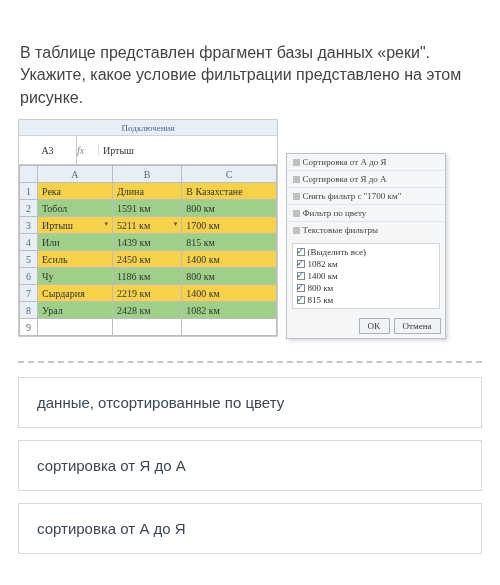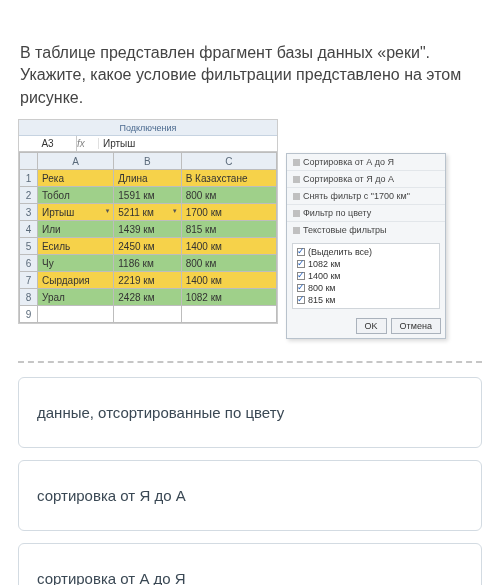--- a/index.html
+++ b/index.html
@@ -15,41 +15,42 @@
   .question {
     padding: 16px 20px 10px 20px;
     font-size: 16px;
     line-height: 1.4;
     color: #444;
     margin-top: 26px;
   }
   .image-area {
     padding: 0 18px 10px 18px;
     position: relative;
+    font-family: Liberation Serif, serif;
   }
   .excel-wrap {
     border: 1px solid #ccc;
     background: #f4f6f8;
     font-size: 11px;
     width: 260px;
     display: inline-block;
     vertical-align: top;
   }
   .ribbon-hint {
     height: 16px;
     background: #e8eef5;
     border-bottom: 1px solid #c6d3e1;
     color: #4b6a8f;
     font-size: 9px;
     text-align: center;
     line-height: 16px;
   }
   .name-box-row {
     display: flex;
-    height: 16px;
+    height: 29px;
     background: #fff;
     border-bottom: 1px solid #c9c9c9;
     align-items: center;
   }
   .name-box {
     width: 58px;
     border-right: 1px solid #c9c9c9;
     padding: 0 4px;
     font-size: 10px;
     height: 100%;
@@ -135,22 +136,22 @@
   .fm-btn{border:1px solid #aab2bc;background:#f0f2f5;padding:2px 8px;font-size:9px;border-radius:0;}
   .divider {
     margin: 12px 18px 14px 18px;
     height: 0;
     border-top: 2px dashed #999;
     opacity: 0.55;
   }
   .option {
     margin: 0 18px 12px 18px;
     border: 1px solid #d3dbe2;
-    border-radius: 6px;
-    padding: 26px 18px;
+    border-radius: 0;
+    padding: 16px 18px;
     font-size: 15px;
     color: #3a4854;
     background: #fff;
   }
 </style>
 </head>
 <body>
 
 <div class="question">В таблице представлен фрагмент базы данных «реки". Укажите, какое условие фильтрации представлено на этом рисунке.</div>
 

